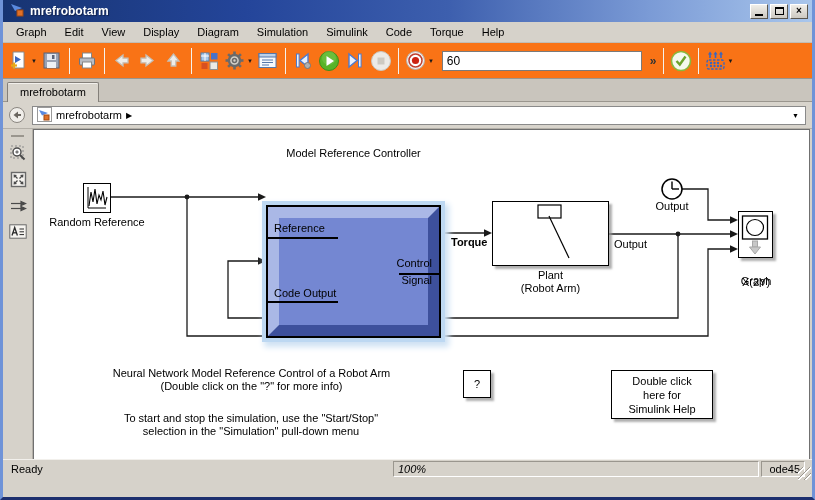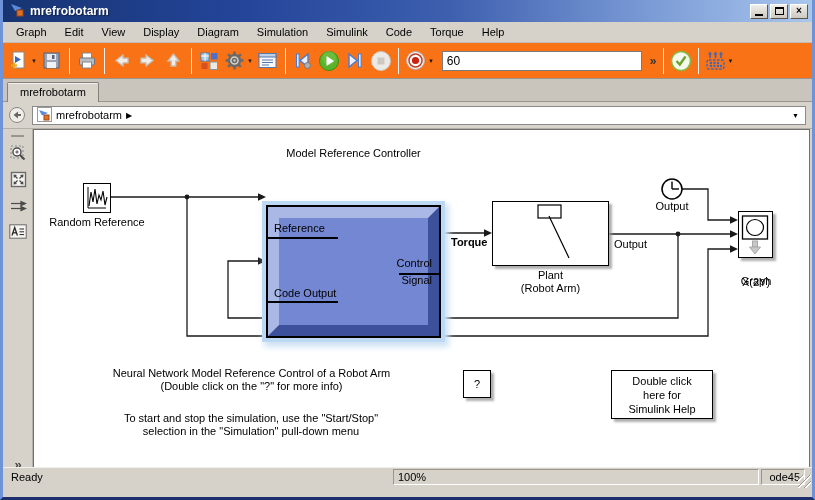--- a/index.html
+++ b/index.html
@@ -59,25 +59,25 @@
   .ctrl { position:absolute; left:232px; top:35px; width:175px; height:133px; border:2px solid #000;
     background:#7487d2; box-shadow:0 0 0 4px #bdd8f2, 3px 4px 6px 5px #cfe2f4;margin-top:40px; }
   .ctrl-bevel { position:absolute; inset:0; border:11px solid; border-color:#aab8e6 #3d509c #3d509c #aab8e6; }
   .ctrl-inner { position:absolute; left:70px; top:18px; width:61px; height:90px; border:1.5px solid #000; z-index:2; }
   .ctrl-inner div { position:absolute; left:6px; font-size:11px; }
   .ctrl-port { position:absolute; font-size:11px; z-index:2; }
   .ctrl-line { position:absolute; height:1.5px; background:#000; z-index:1; }
   
   .ann { position:absolute; text-align:center; font-size:11px; line-height:13px; white-space:nowrap; }
   
-  .statusbar { position:absolute; left:0; right:0; bottom:8px; height:22px; background:#d6d2ca; border-top:1px solid #f2f0ec;
+  .statusbar { position:absolute; left:0; right:0; bottom:16px; height:22px; background:#d6d2ca; border-top:1px solid #f2f0ec;
     font-size:11px; }
   .sb-ready { position:absolute; left:8px; top:3px; }
   .sb-panel { position:absolute; top:1px; height:16px; border:1px solid; border-color:#9a968e #fff #fff #9a968e; padding:1px 4px; }
-  .sb-zoom { left:390px; width:366px; }
+  .sb-zoom { left:390px; width:366px;font-style:italic; }
   .sb-solver { left:758px; width:44px; text-align:right; }
   .sb-grip { position:absolute; right:1px; bottom:1px; width:13px; height:13px;
     background:repeating-linear-gradient(135deg,transparent 0 3px,#9a968e 3px 4px,#fff 4px 5px); }
 </style>
 </head>
 <body>
 
 <div class="window">
 
   <div class="titlebar">

